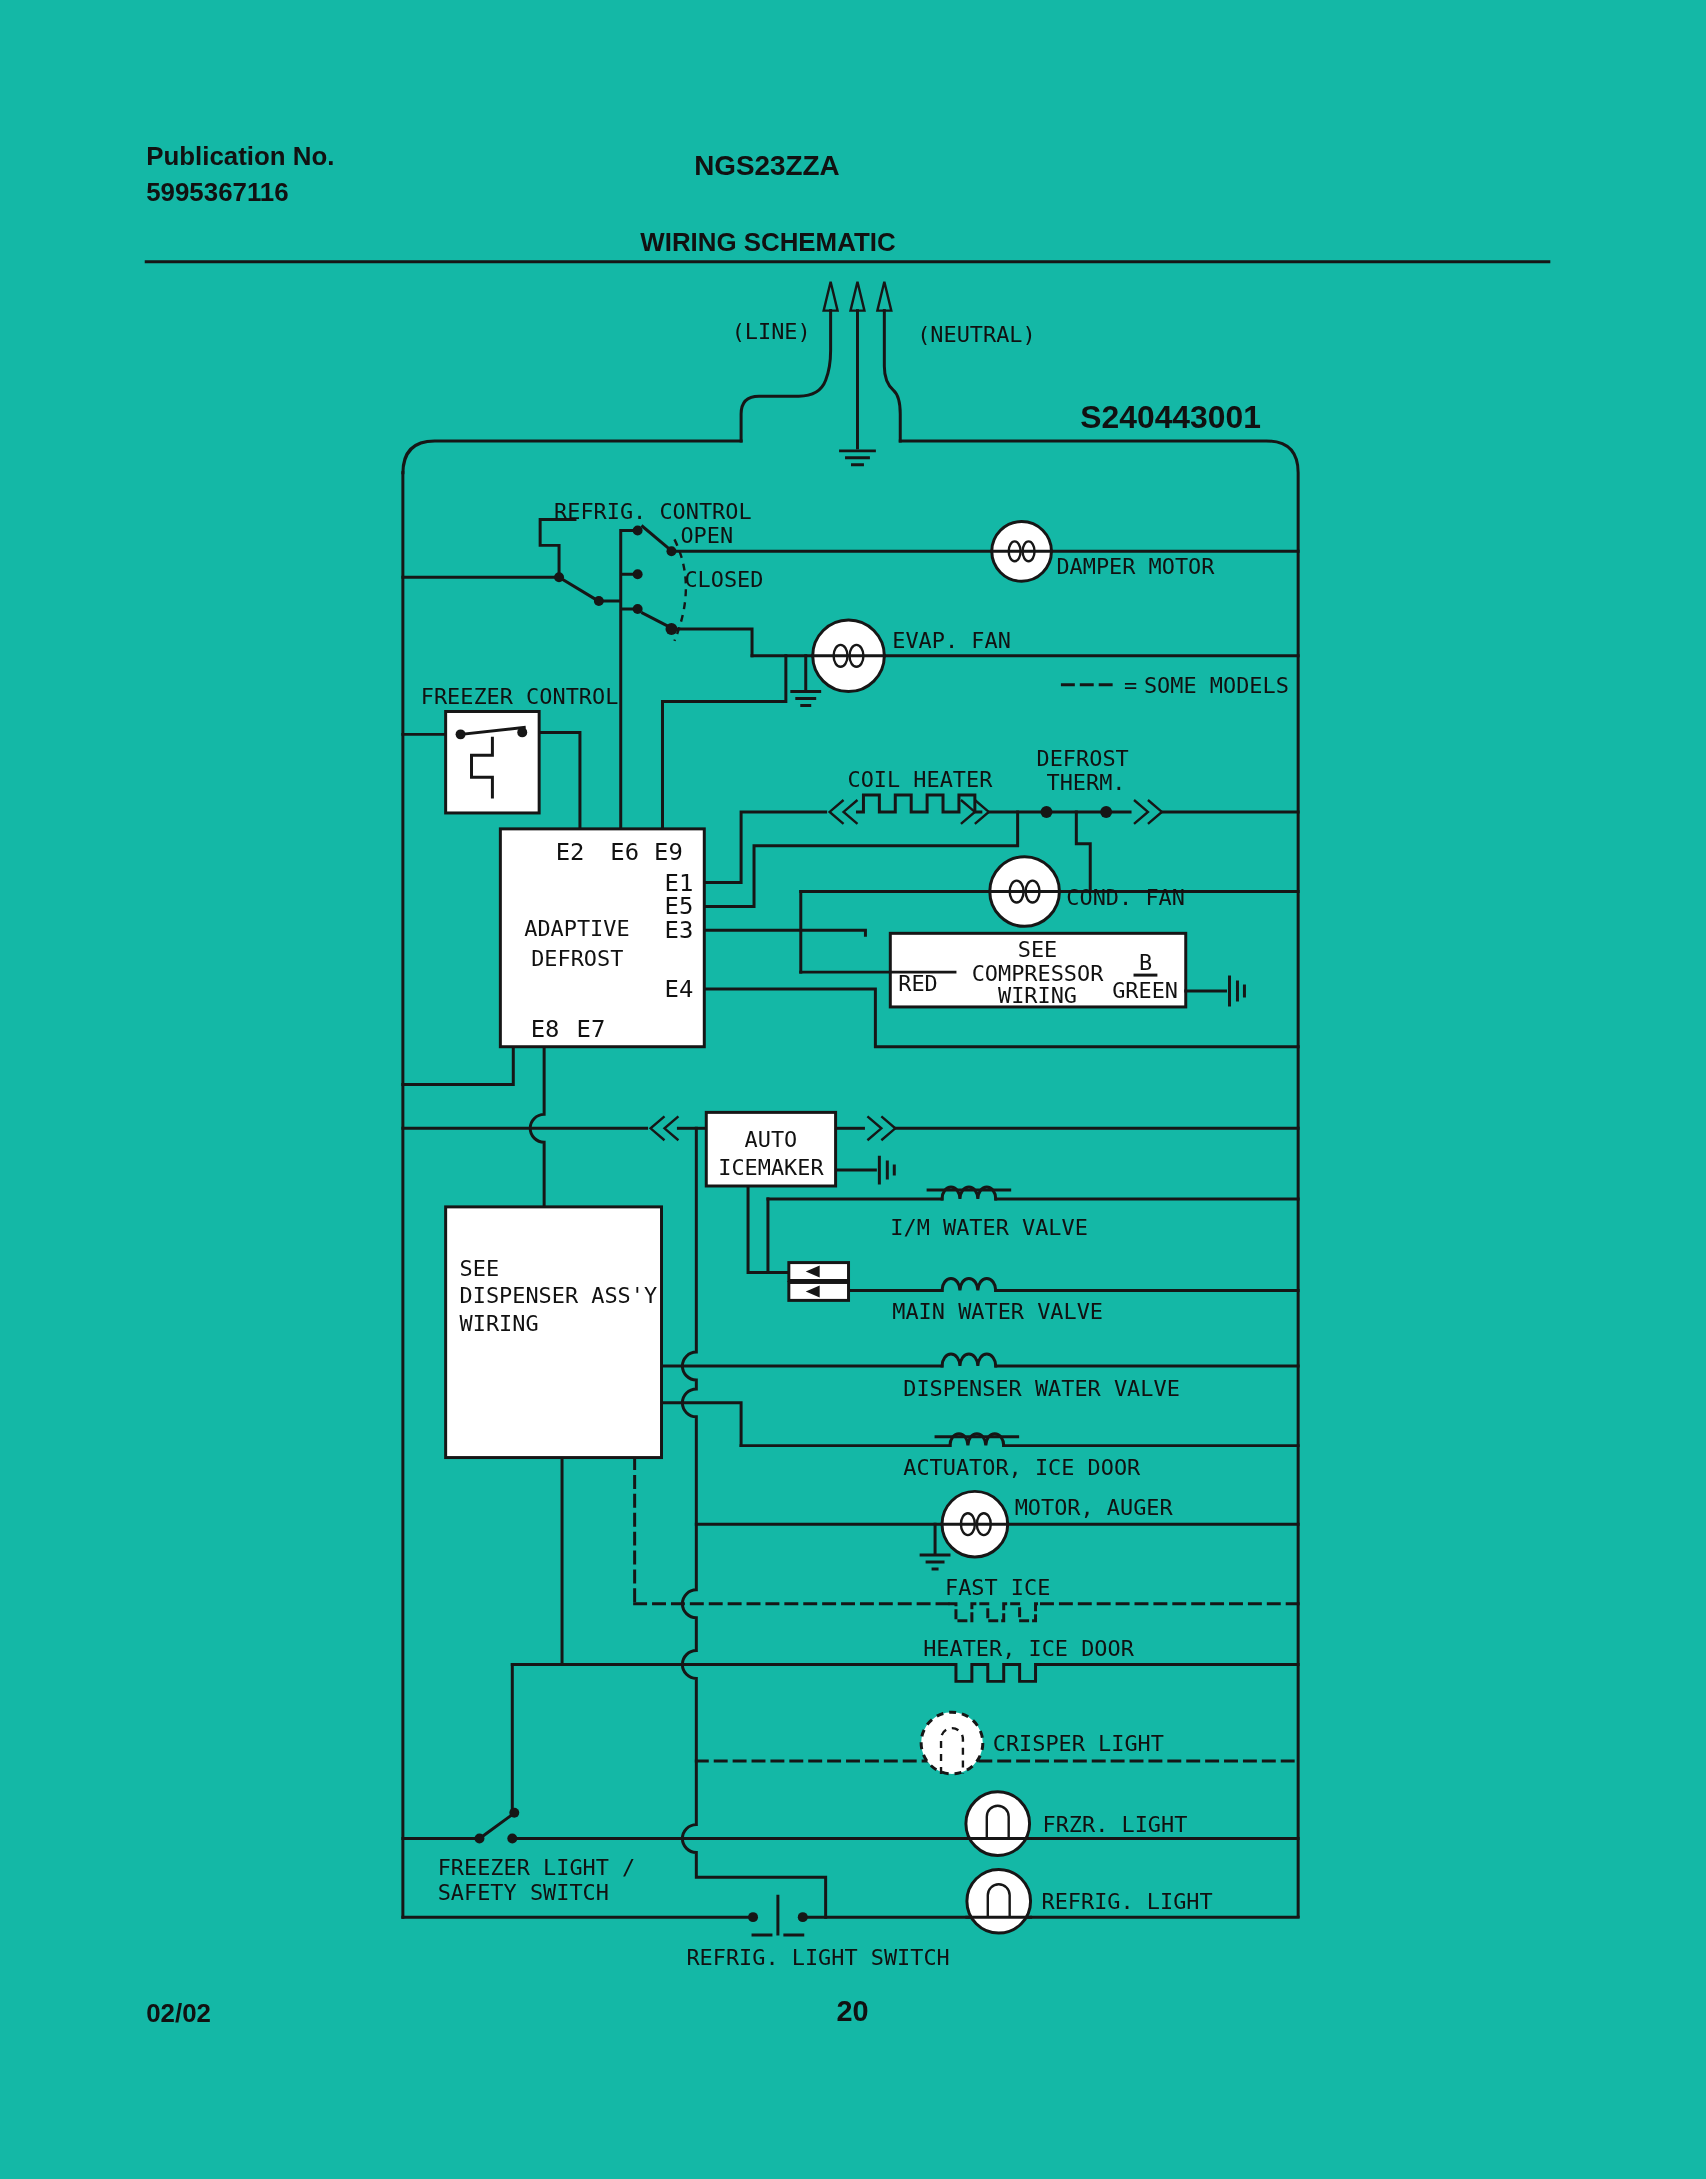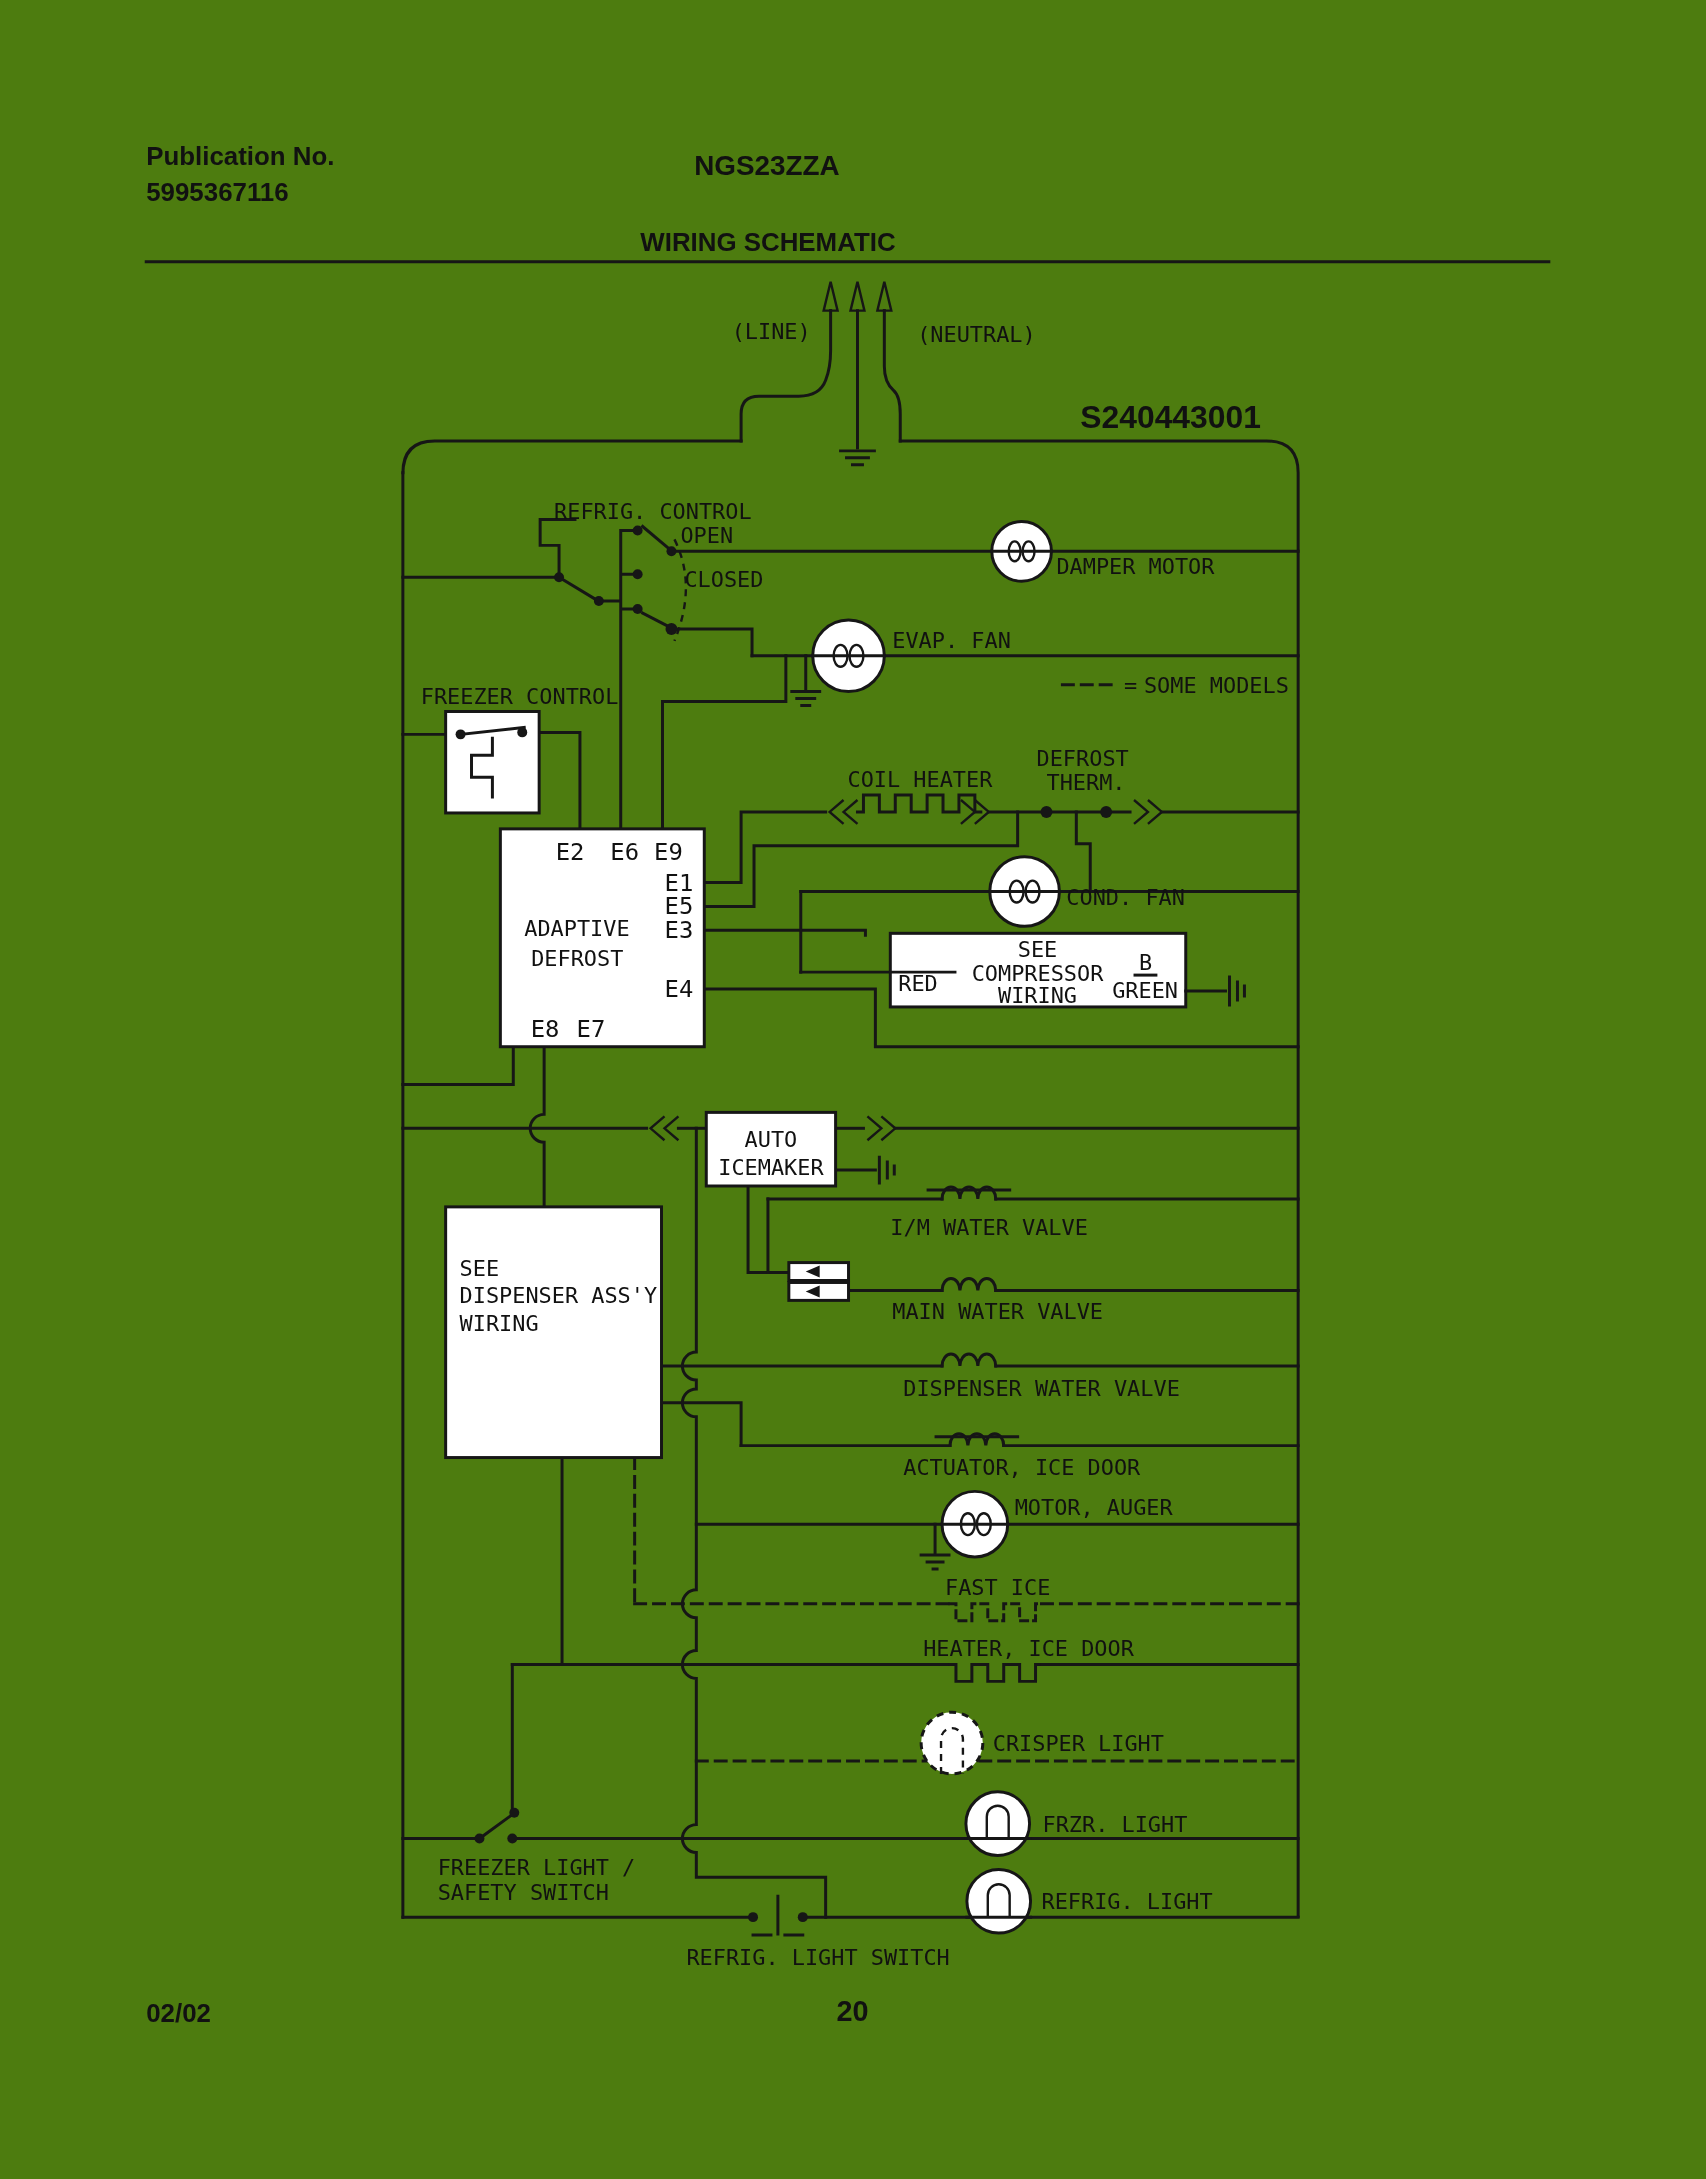--- a/index.html
+++ b/index.html
@@ -1,16 +1,16 @@
 <!DOCTYPE html>
 <html><head>
 <meta charset="utf-8">
 <style>
   html,body{margin:0;padding:0;background:#ffffff;}
-  .page{position:relative;width:1706px;height:2179px;background:#4d7c0f;overflow:hidden;}
+  .page{position:relative;width:1706px;height:2179px;background:#14b8a6;overflow:hidden;}
   svg{position:absolute;left:0;top:0;}
   .wire{stroke:#161616;stroke-width:3;fill:none;stroke-linecap:square;}
   .thin{stroke:#161616;stroke-width:2.4;fill:none;}
   .dash{stroke-dasharray:11 8;}
   .dash2{stroke-dasharray:7 6;}
   .shape{fill:#ffffff;stroke:#161616;stroke-width:3;}
   .dot{fill:#161616;stroke:none;}
   .m{font-family:"DejaVu Sans Mono",monospace;font-size:22px;fill:#111;}
   .mp{font-family:"DejaVu Sans Mono",monospace;font-size:24px;fill:#111;}
   .hb{font-family:"Liberation Sans",sans-serif;font-weight:bold;font-size:26px;fill:#111;}

